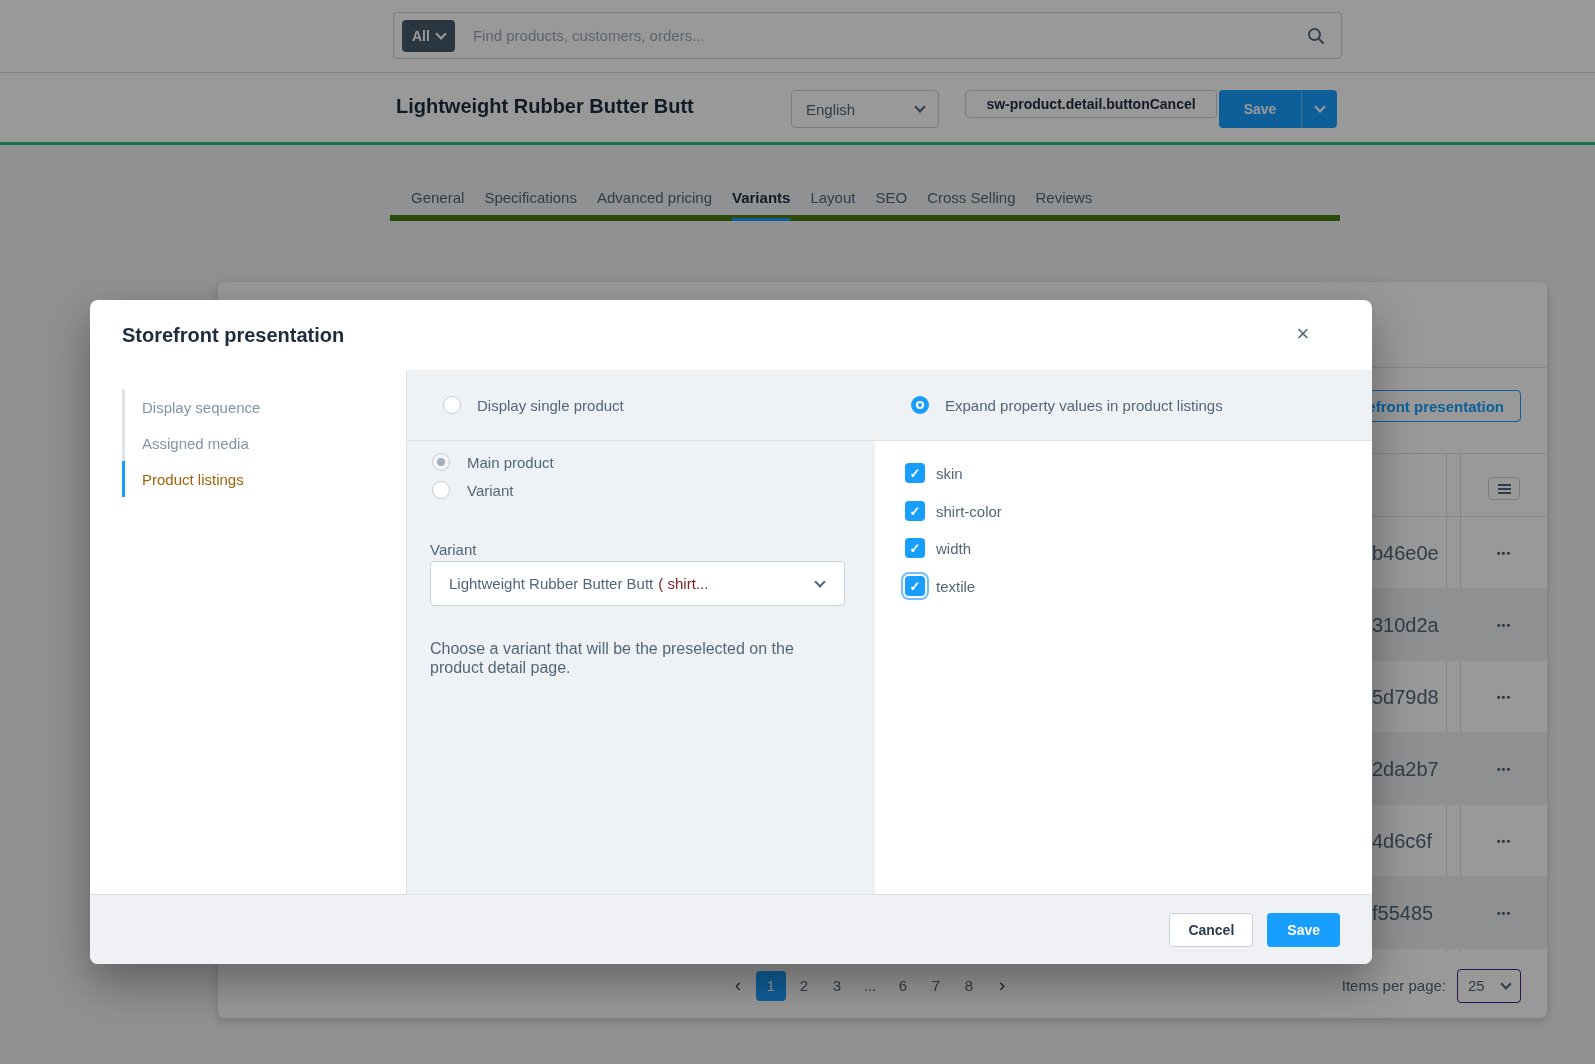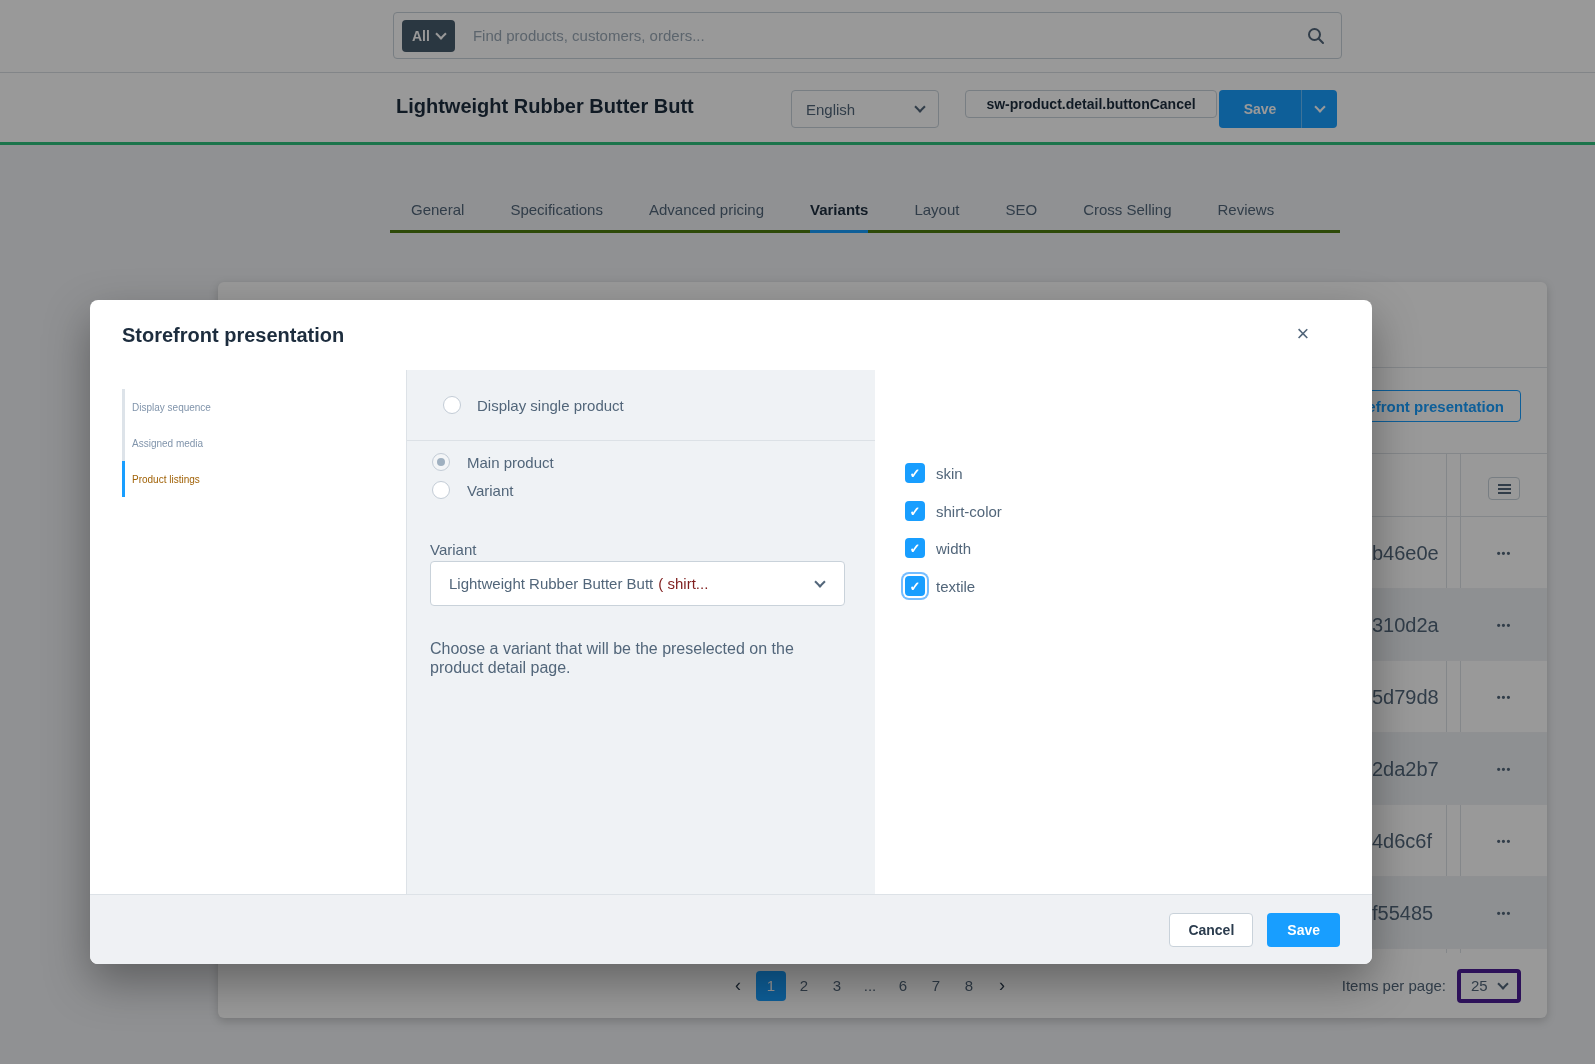--- a/index.html
+++ b/index.html
@@ -21,21 +21,21 @@
   .page-title { position:absolute; left:396px; top:22px; font-size:20px; font-weight:bold; color:#1d2d3e; }
   .lang-select { position:absolute; left:791px; top:17px; width:148px; height:38px; background:#fff; border:1px solid #c9d2da; border-radius:4px; display:flex; align-items:center; justify-content:space-between; padding:0 14px; font-size:15px; color:#52667a; cursor:pointer; }
   .ghost-btn { background:#fff; border:1px solid #c9d2da; border-radius:4px; font-size:14px; font-weight:bold; color:#1d2d3e; cursor:pointer; }
   .cancel-top { position:absolute; left:953px; top:17px; width:252px; height:28px;margin-left:12px; }
   .save-split { position:absolute; left:1219px; top:17px; width:118px; height:38px; background:#189eff; border-radius:4px; display:flex; cursor:pointer; }
   .save-split .save-main { width:83px; display:flex; align-items:center; justify-content:center; color:#fff; font-size:14px; font-weight:bold; border-right:1px solid rgba(255,255,255,0.35); }
   .save-split .save-caret { flex:1; display:flex; align-items:center; justify-content:center; }
   .save-split .chev { border-color:#fff; }
 
   
-  .tabs { position:absolute; left:390px; top:182px; width:950px; height:39px; border-bottom:3px solid #4d7c0f; display:flex; gap:46px; padding-left:21px;margin-top:12px; }
+  .tabs { position:absolute; left:390px; top:182px; width:950px; height:39px; border-bottom:6px solid #4d7c0f; display:flex; gap:20px; padding-left:21px; }
   .tab { height:39px; line-height:32px; font-size:15px; color:#52667a; cursor:pointer; border-bottom:3px solid transparent; }
   .tab.active { color:#1d2d3e; font-weight:bold; border-bottom-color:#189eff; }
 
   
   .card { position:absolute; left:218px; top:282px; width:1329px; height:736px; background:#fff; border-radius:6px; box-shadow:0 3px 10px rgba(0,0,0,0.18); }
   .card-head { position:absolute; left:0; top:0; width:100%; height:86px; border-bottom:1px solid #dde2e7; }
   .sf-btn { position:absolute; right:26px; top:108px; height:32px; padding:0 16px; background:#fff; border:1px solid #189eff; border-radius:4px; color:#189eff; font-size:15px; font-weight:bold; display:flex; align-items:center; cursor:pointer; white-space:nowrap; }
   .thead { position:absolute; left:0; top:171px; width:100%; height:64px; border-top:1px solid #dde2e7; border-bottom:1px solid #dde2e7; }
   .grid-settings-btn { position:absolute; left:1270px; top:23px; width:32px; height:23px; border:1px solid #c9d2da; border-radius:4px; background:#fff; cursor:pointer; display:flex; align-items:center; justify-content:center; }
   .bars { width:13px; height:2px; background:#52667a; box-shadow:0 4px 0 #52667a, 0 -4px 0 #52667a; margin-top:0px; }
@@ -45,33 +45,33 @@
   .grow.alt { background:#edf1f4; }
   .hash { position:absolute; left:1154px; top:0; height:72px; display:flex; align-items:center; font-size:20px; color:#52667a; }
   .ctx { position:absolute; left:1270px; top:0; width:32px; height:72px; display:flex; align-items:center; justify-content:center; color:#52667a; font-size:11px; font-weight:bold; letter-spacing:1px; cursor:pointer; }
   .card-foot { position:absolute; left:0; top:671px; width:100%; height:65px; display:flex; align-items:center; }
   .pager { position:absolute; left:505px; display:flex; align-items:center; gap:3px; }
   .pg { min-width:30px; height:30px; display:flex; align-items:center; justify-content:center; font-size:15px; color:#52667a; border-radius:4px; cursor:pointer; }
   .pg.active { background:#189eff; color:#fff; }
   .pg.nav { color:#2b3c4e; font-size:18px; padding:0 6px; }
   .ipp { position:absolute; right:26px; display:flex; align-items:center; gap:11px; }
   .ipp-label { font-size:15px; color:#52667a; }
-  .ipp-select { width:64px; height:34px; border:4px solid #4c1d95; border-radius:4px; background:#fff; display:flex; align-items:center; justify-content:space-between; padding:0 10px; font-size:15px; color:#52667a; cursor:pointer; }
+  .ipp-select { width:64px; height:34px; border:1px solid #4c1d95; border-radius:4px; background:#fff; display:flex; align-items:center; justify-content:space-between; padding:0 10px; font-size:15px; color:#52667a; cursor:pointer; }
 
   
   .overlay { position:absolute; left:0; top:0; width:1595px; height:1064px; background:rgba(0,0,0,0.4); z-index:50; }
   .modal { position:absolute; left:90px; top:300px; width:1282px; height:664px; background:#fff; border-radius:8px; box-shadow:0 18px 45px rgba(0,0,0,0.35); z-index:100; }
   .modal-head { position:absolute; left:0; top:0; width:100%; height:70px; display:flex; align-items:center; padding-left:32px; }
   .modal-title { font-size:20px; font-weight:bold; color:#1d2d3e; }
   .modal-close { position:absolute; right:55px; top:20px; width:28px; height:28px; display:flex; align-items:center; justify-content:center; font-size:22px; color:#52667a; cursor:pointer; }
 
   .modal-body { position:absolute; left:0; top:70px; width:100%; height:524px; }
   .col-nav { position:absolute; left:0; top:0; width:317px; height:524px; background:#fff; border-right:1px solid #dde2e7; }
   .side-nav { position:absolute; left:32px; top:19px; }
-  .nav-item { position:relative; height:36px; display:flex; align-items:center; padding-left:10px; font-size:10px; color:#8094ab; cursor:pointer; }
+  .nav-item { position:relative; height:36px; display:flex; align-items:center; padding-left:20px; font-size:15px; color:#8094ab; cursor:pointer; }
   .nav-item::before { content:""; position:absolute; left:0; top:0; width:3px; height:100%; background:#dde3e9; }
   .nav-item.active { color:#a16207; }
   .nav-item.active::before { background:#189eff; }
   .nav-desc { position:absolute; left:30px; top:250px; width:258px; font-size:15px; line-height:19px; color:#52667a; }
 
   .col-single { position:absolute; left:317px; top:0; width:468px; height:524px; background:#eff2f5; }
   .col-expand { position:absolute; left:785px; top:0; width:497px; height:524px; background:#fff; }
   .mode-head { position:absolute; left:0; top:0; width:100%; height:71px; background:#eff2f5; border-bottom:1px solid #dce1e6; display:flex; align-items:center; padding-left:36px; gap:16px; }
   .mode-label { font-size:15px; color:#52667a; }
 
@@ -239,20 +239,24 @@
         <div class="variant-label">Variant</div>
         <div class="variant-select">
           <span class="val">Lightweight Rubber Butter Butt</span>
           <span class="hint">( shirt...</span>
           <span class="chev"></span>
         </div>
         <div class="helper">Choose a variant that will be the preselected on the product detail page.</div>
       </div>
 
       <div class="col-expand">
+        <div class="mode-head">
+          <span class="radio sel-blue"></span>
+          <span class="mode-label">Expand property values in product listings</span>
+        </div>
         <div class="check-row" style="top:93px;">
           <span class="checkbox">✓</span>
           <span class="check-label">skin</span>
         </div>
         <div class="check-row" style="top:131px;">
           <span class="checkbox">✓</span>
           <span class="check-label">shirt-color</span>
         </div>
         <div class="check-row" style="top:168px;">
           <span class="checkbox">✓</span>

